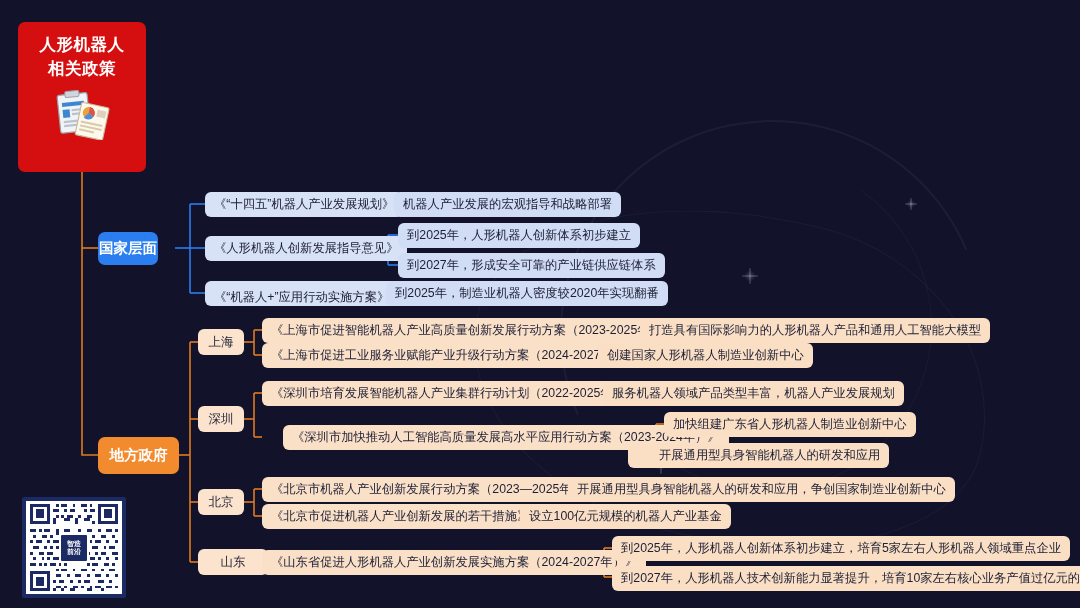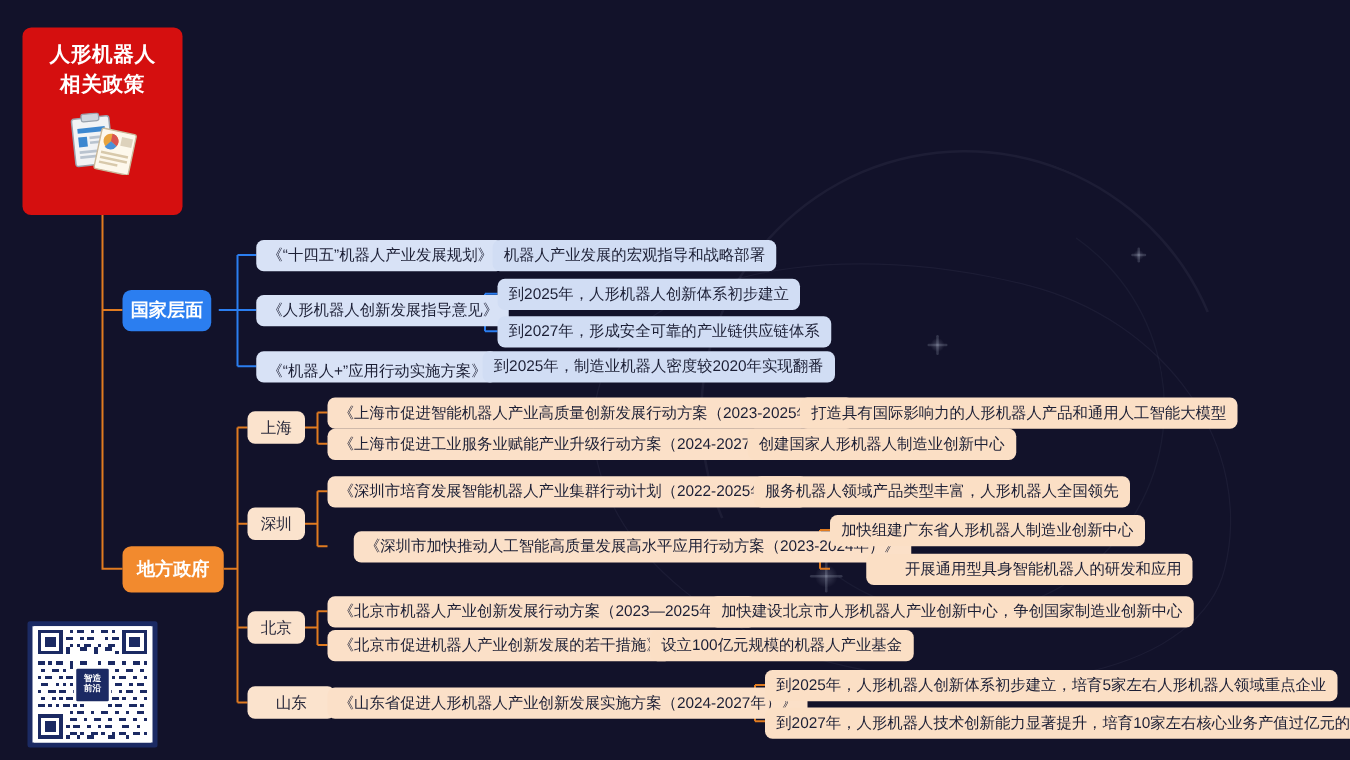--- a/index.html
+++ b/index.html
@@ -64,21 +64,21 @@
   .root-title{
     color:#fff;font-weight:bold;font-size:16.5px;line-height:1.45;
     text-align:center;letter-spacing:.5px;
   }
   .root-icon{margin-top:9px;}
 
   .cat{
     border-radius:7px;color:#fff;font-weight:bold;font-size:14.5px;
     justify-content:center;text-align:center;
   }
-  .cat-national{left:98px;top:232px;width:71px;height:33px;background:#2b7ef0;}
+  .cat-national{left:98px;top:232px;width:60px;height:33px;background:#2b7ef0;}
   .cat-local{left:98px;top:437px;width:81px;height:37px;background:#f28a2e;}
 
   .city{
     border-radius:6px;background:#fbe3cd;color:#2a2a3c;
     font-size:12.5px;justify-content:center;text-align:center;height:26px;
   }
   .city-sh{left:198px;top:329px;width:46px;}
   .city-sz{left:198px;top:406px;width:46px;}
   .city-bj{left:198px;top:489px;width:46px;}
   .city-sd{left:198px;top:549px;width:70px;}
@@ -263,40 +263,40 @@
     <span>创建国家人形机器人制造业创新中心</span>
   </div>
 
   <div class="node city city-sz">
     <span>深圳</span>
   </div>
   <div class="node pol pol-peach" style="left:262px;top:381px;">
     <span>《深圳市培育发展智能机器人产业集群行动计划（2022-2025年）》</span>
   </div>
   <div class="node leaf leaf-peach" style="left:603px;top:381px;">
-    <span>服务机器人领域产品类型丰富，人形机器人全国领先</span>
+    <span>服务机器人领域产品类型丰富，机器人产业发展规划</span>
   </div>
   <div class="node pol pol-peach" style="left:262px;top:425px;margin-left:21px;">
     <span>《深圳市加快推动人工智能高质量发展高水平应用行动方案（2023-2024年）》</span>
   </div>
   <div class="node leaf leaf-peach" style="left:664px;top:412px;">
     <span>加快组建广东省人形机器人制造业创新中心</span>
   </div>
-  <div class="node leaf leaf-peach" style="left:693px;top:443px;padding-left:31px;">
+  <div class="node leaf leaf-peach" style="left:628px;top:443px;padding-left:31px;">
     <span>开展通用型具身智能机器人的研发和应用</span>
   </div>
 
   <div class="node city city-bj">
     <span>北京</span>
   </div>
   <div class="node pol pol-peach" style="left:262px;top:477px;">
     <span>《北京市机器人产业创新发展行动方案（2023—2025年）》</span>
   </div>
   <div class="node leaf leaf-peach" style="left:568px;top:477px;">
-    <span>加快建设北京市人形机器人产业创新中心，争创国家制造业创新中心</span>
+    <span>开展通用型具身智能机器人的研发和应用，争创国家制造业创新中心</span>
   </div>
   <div class="node pol pol-peach" style="left:262px;top:504px;">
     <span>《北京市促进机器人产业创新发展的若干措施》</span>
   </div>
   <div class="node leaf leaf-peach" style="left:520px;top:504px;">
     <span>设立100亿元规模的机器人产业基金</span>
   </div>
 
   <div class="node city city-sd">
     <span>山东</span>

